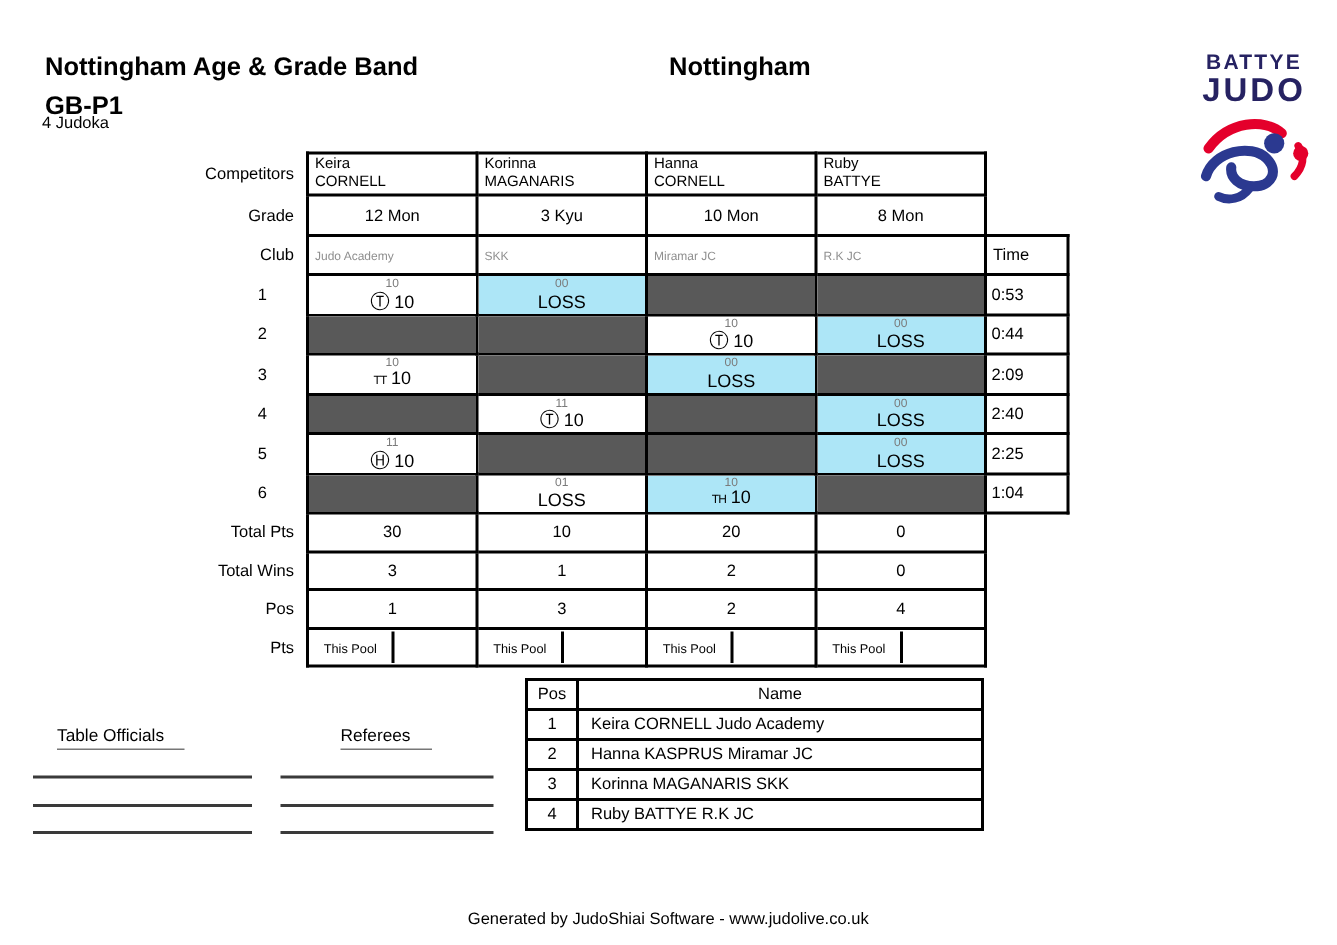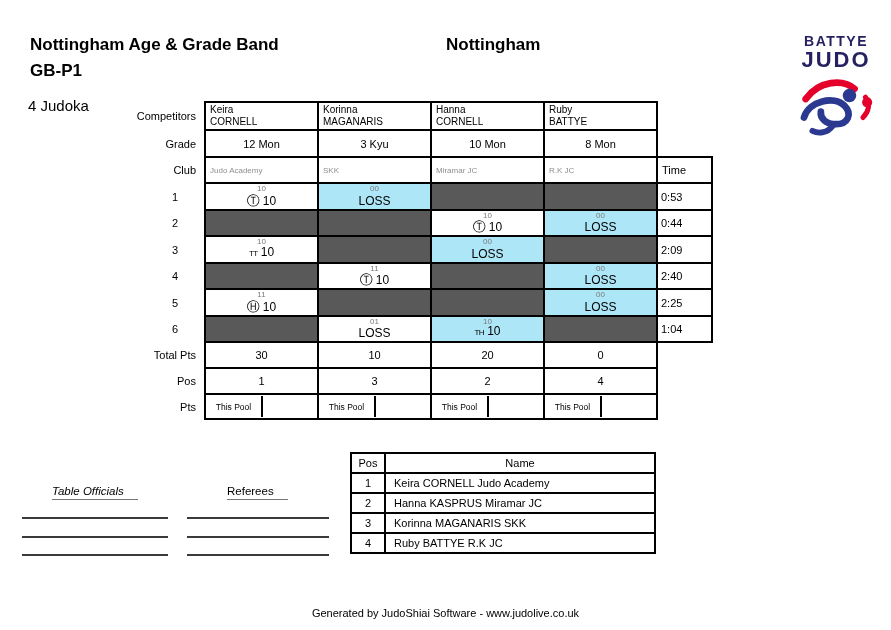--- a/index.html
+++ b/index.html
@@ -6,21 +6,21 @@
   html, body { background: #ffffff; }
   body {
     width: 891px; height: 630px; position: relative; overflow: hidden;
     font-family: "Liberation Sans", sans-serif; color: #000;
   }
   .abs { position: absolute; }
 
   
   .title-block { left: 30px; top: 32px; font-size: 17px; font-weight: bold; line-height: 26px; }
   .date-block  { left: 446px; top: 32px; font-size: 17px; font-weight: bold; line-height: 26px; }
-  .judoka-count { left: 28px; top: 97px; font-size: 15px; text-align: center; }
+  .judoka-count { left: 28px; top: 76px; font-size: 11px; text-align: center; }
 
   
   .logo { left: 786px; top: 34px; width: 100px; text-align: center; }
   .logo .brand1 { font-size: 14px; font-weight: bold; color: #262262; letter-spacing: 1.5px; line-height: 15px; }
   .logo .brand2 { font-size: 22px; font-weight: bold; color: #262262; letter-spacing: 2px; line-height: 21px; }
   .logo svg { margin-top: 2px; }
 
   
   table.pool { position: absolute; left: 0; top: 101px; border-collapse: collapse; table-layout: fixed; }
   .pool td { font-size: 11px; vertical-align: middle; overflow: hidden; }
@@ -220,20 +220,28 @@
   </tr>
 
   <tr style="height:26px">
     <td class="lbl">Total Pts</td>
     <td class="bc tot">30</td>
     <td class="bc tot">10</td>
     <td class="bc tot">20</td>
     <td class="bc tot">0</td>
     <td></td>
   </tr>
+  <tr style="height:25px">
+    <td class="lbl">Total Wins</td>
+    <td class="bc tot">3</td>
+    <td class="bc tot">1</td>
+    <td class="bc tot">2</td>
+    <td class="bc tot">0</td>
+    <td></td>
+  </tr>
   <tr style="height:26px">
     <td class="lbl">Pos</td>
     <td class="bc tot">1</td>
     <td class="bc tot">3</td>
     <td class="bc tot">2</td>
     <td class="bc tot">4</td>
     <td></td>
   </tr>
   <tr style="height:25px">
     <td class="lbl">Pts</td>
@@ -259,21 +267,21 @@
       <div class="ptswrap">
             <div class="ptsbox">This Pool</div>
             <div class="ptsblank"></div>
           </div>
     </td>
     <td></td>
   </tr>
 </tbody>
   </table>
 
-<div class="abs sig-label" style="left:52px; top:485px;font-style:italic;">Table Officials</div>
+<div class="abs sig-label" style="left:38px; top:485px;">Table Officials</div>
 <div class="abs sigline" style="left:22px; top:517px; width:146px;"></div>
 <div class="abs sigline" style="left:22px; top:536px; width:146px;"></div>
 <div class="abs sigline" style="left:22px; top:554px; width:146px;"></div>
 
 <div class="abs sig-label" style="left:227px; top:485px;">Referees</div>
 <div class="abs sigline" style="left:187px; top:517px; width:142px;"></div>
 <div class="abs sigline" style="left:187px; top:536px; width:142px;"></div>
 <div class="abs sigline" style="left:187px; top:554px; width:142px;"></div>
 
 <div class="abs results">

